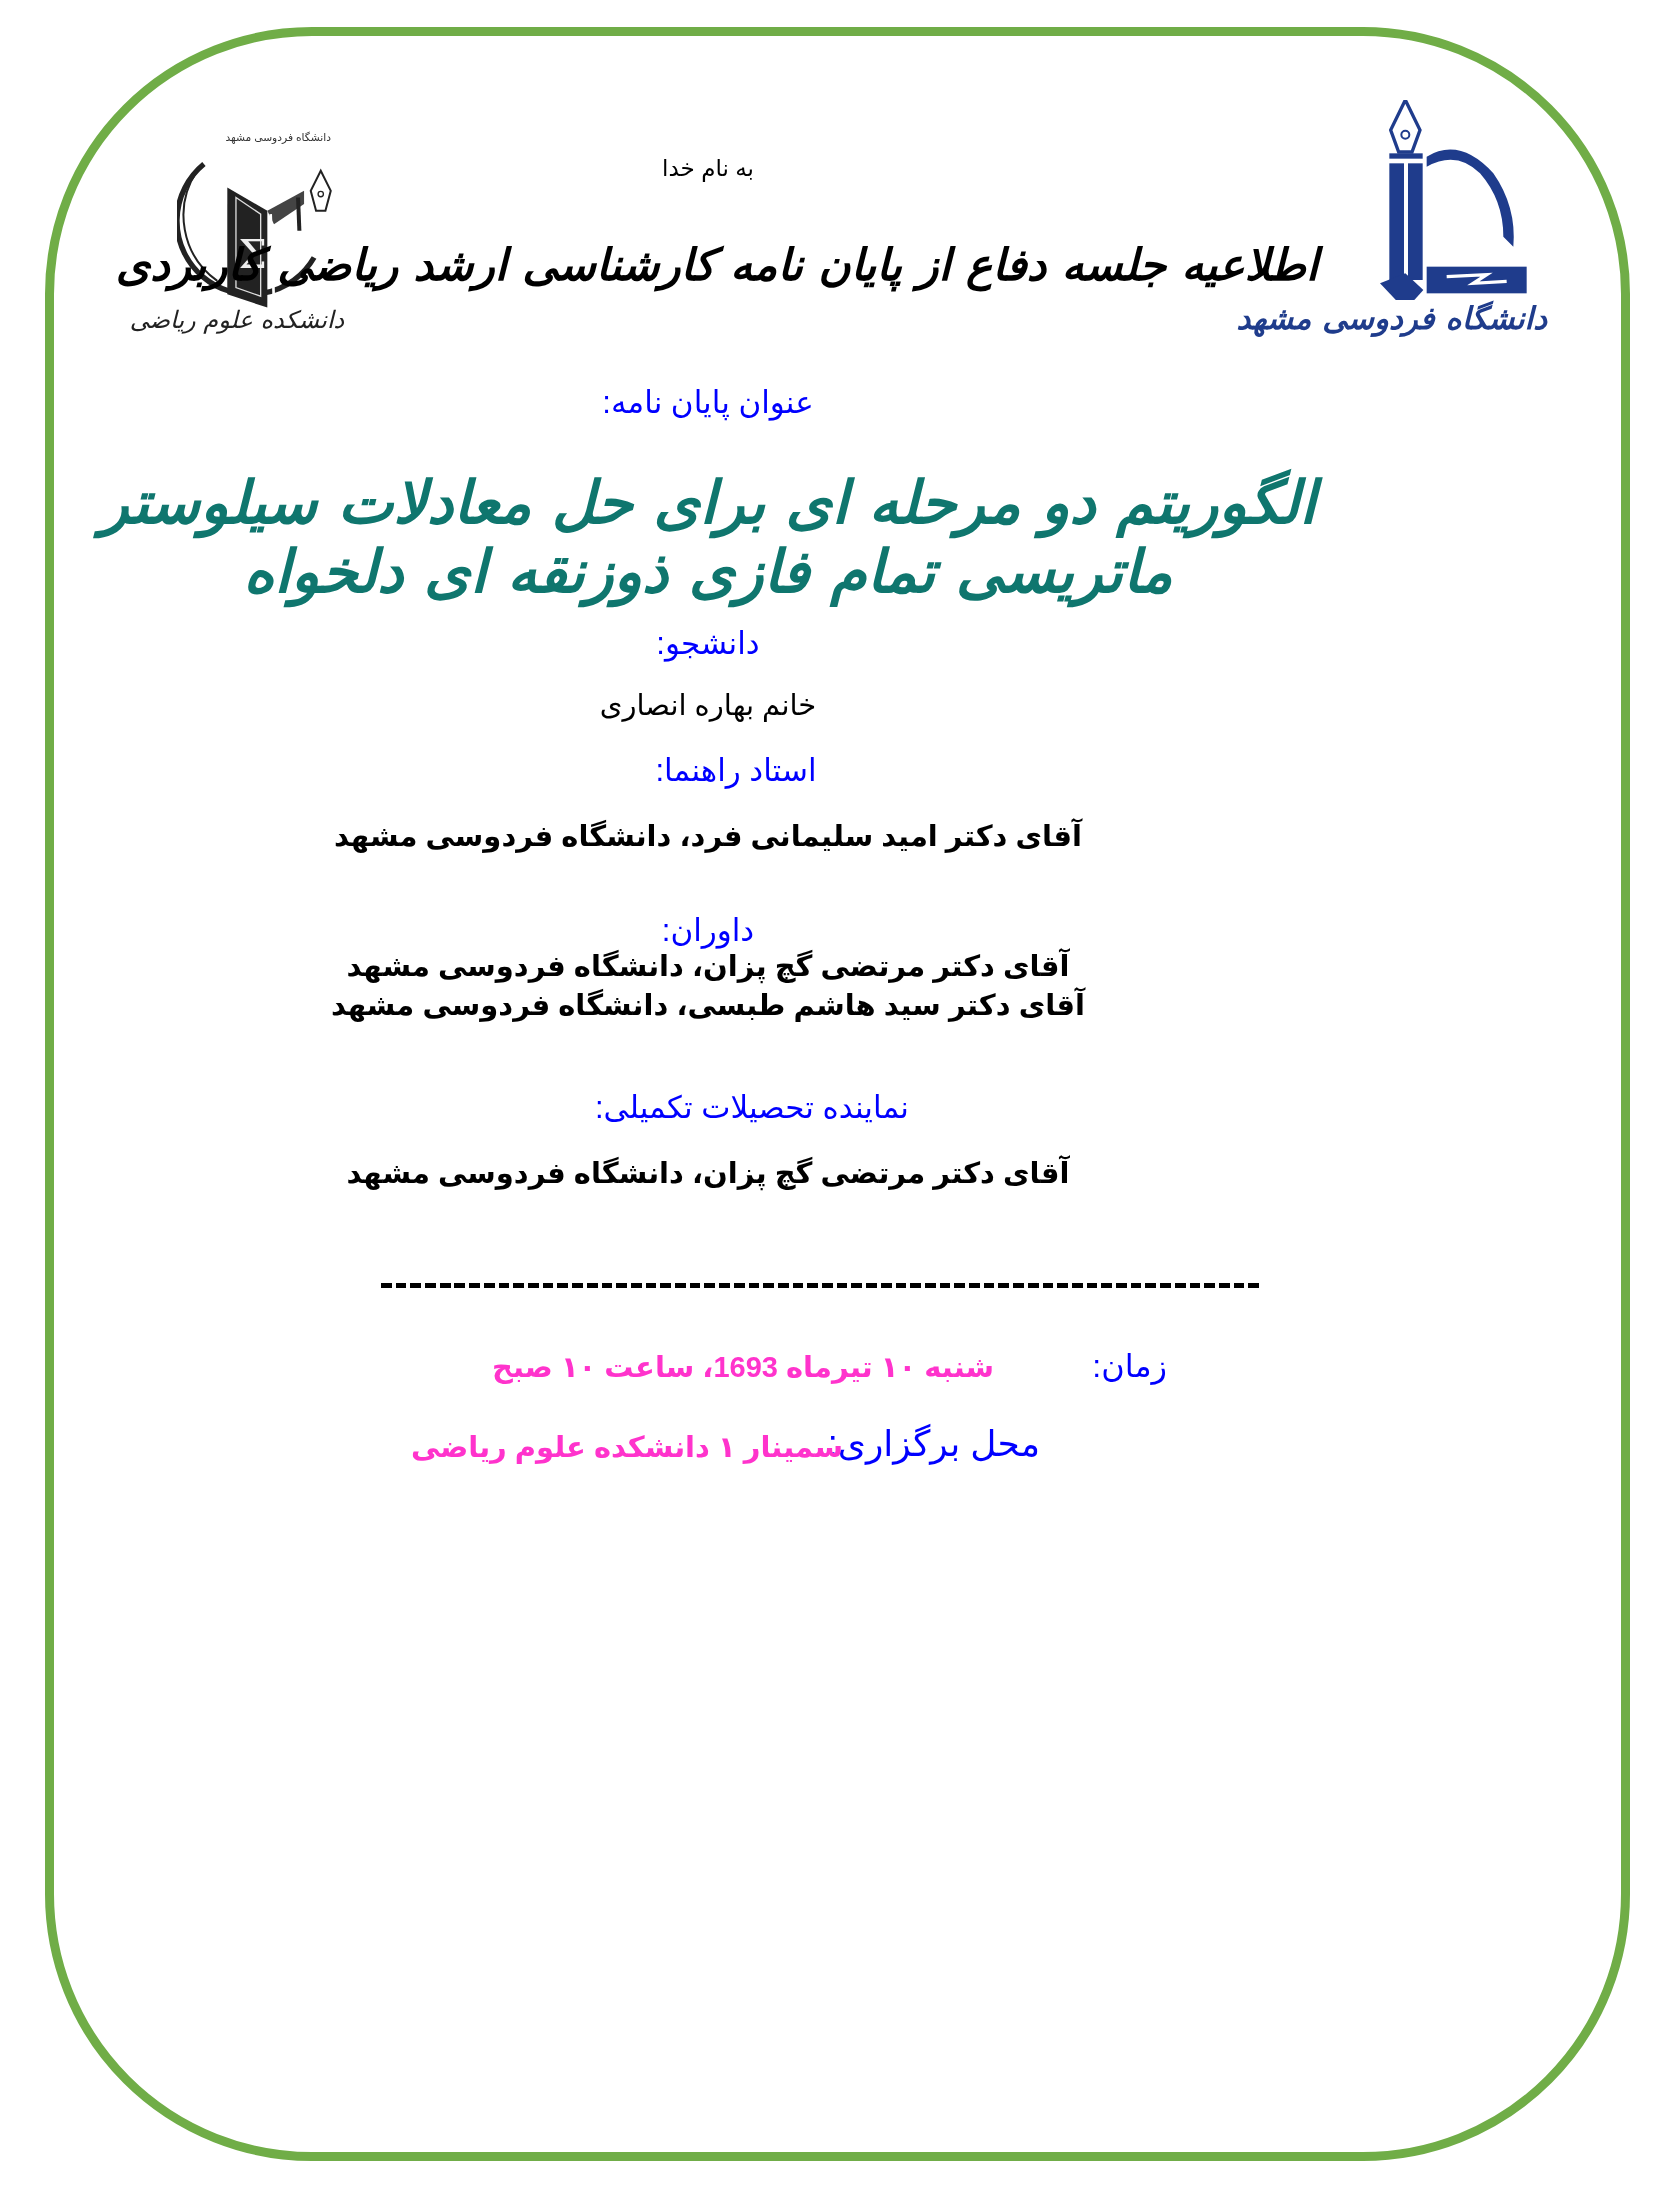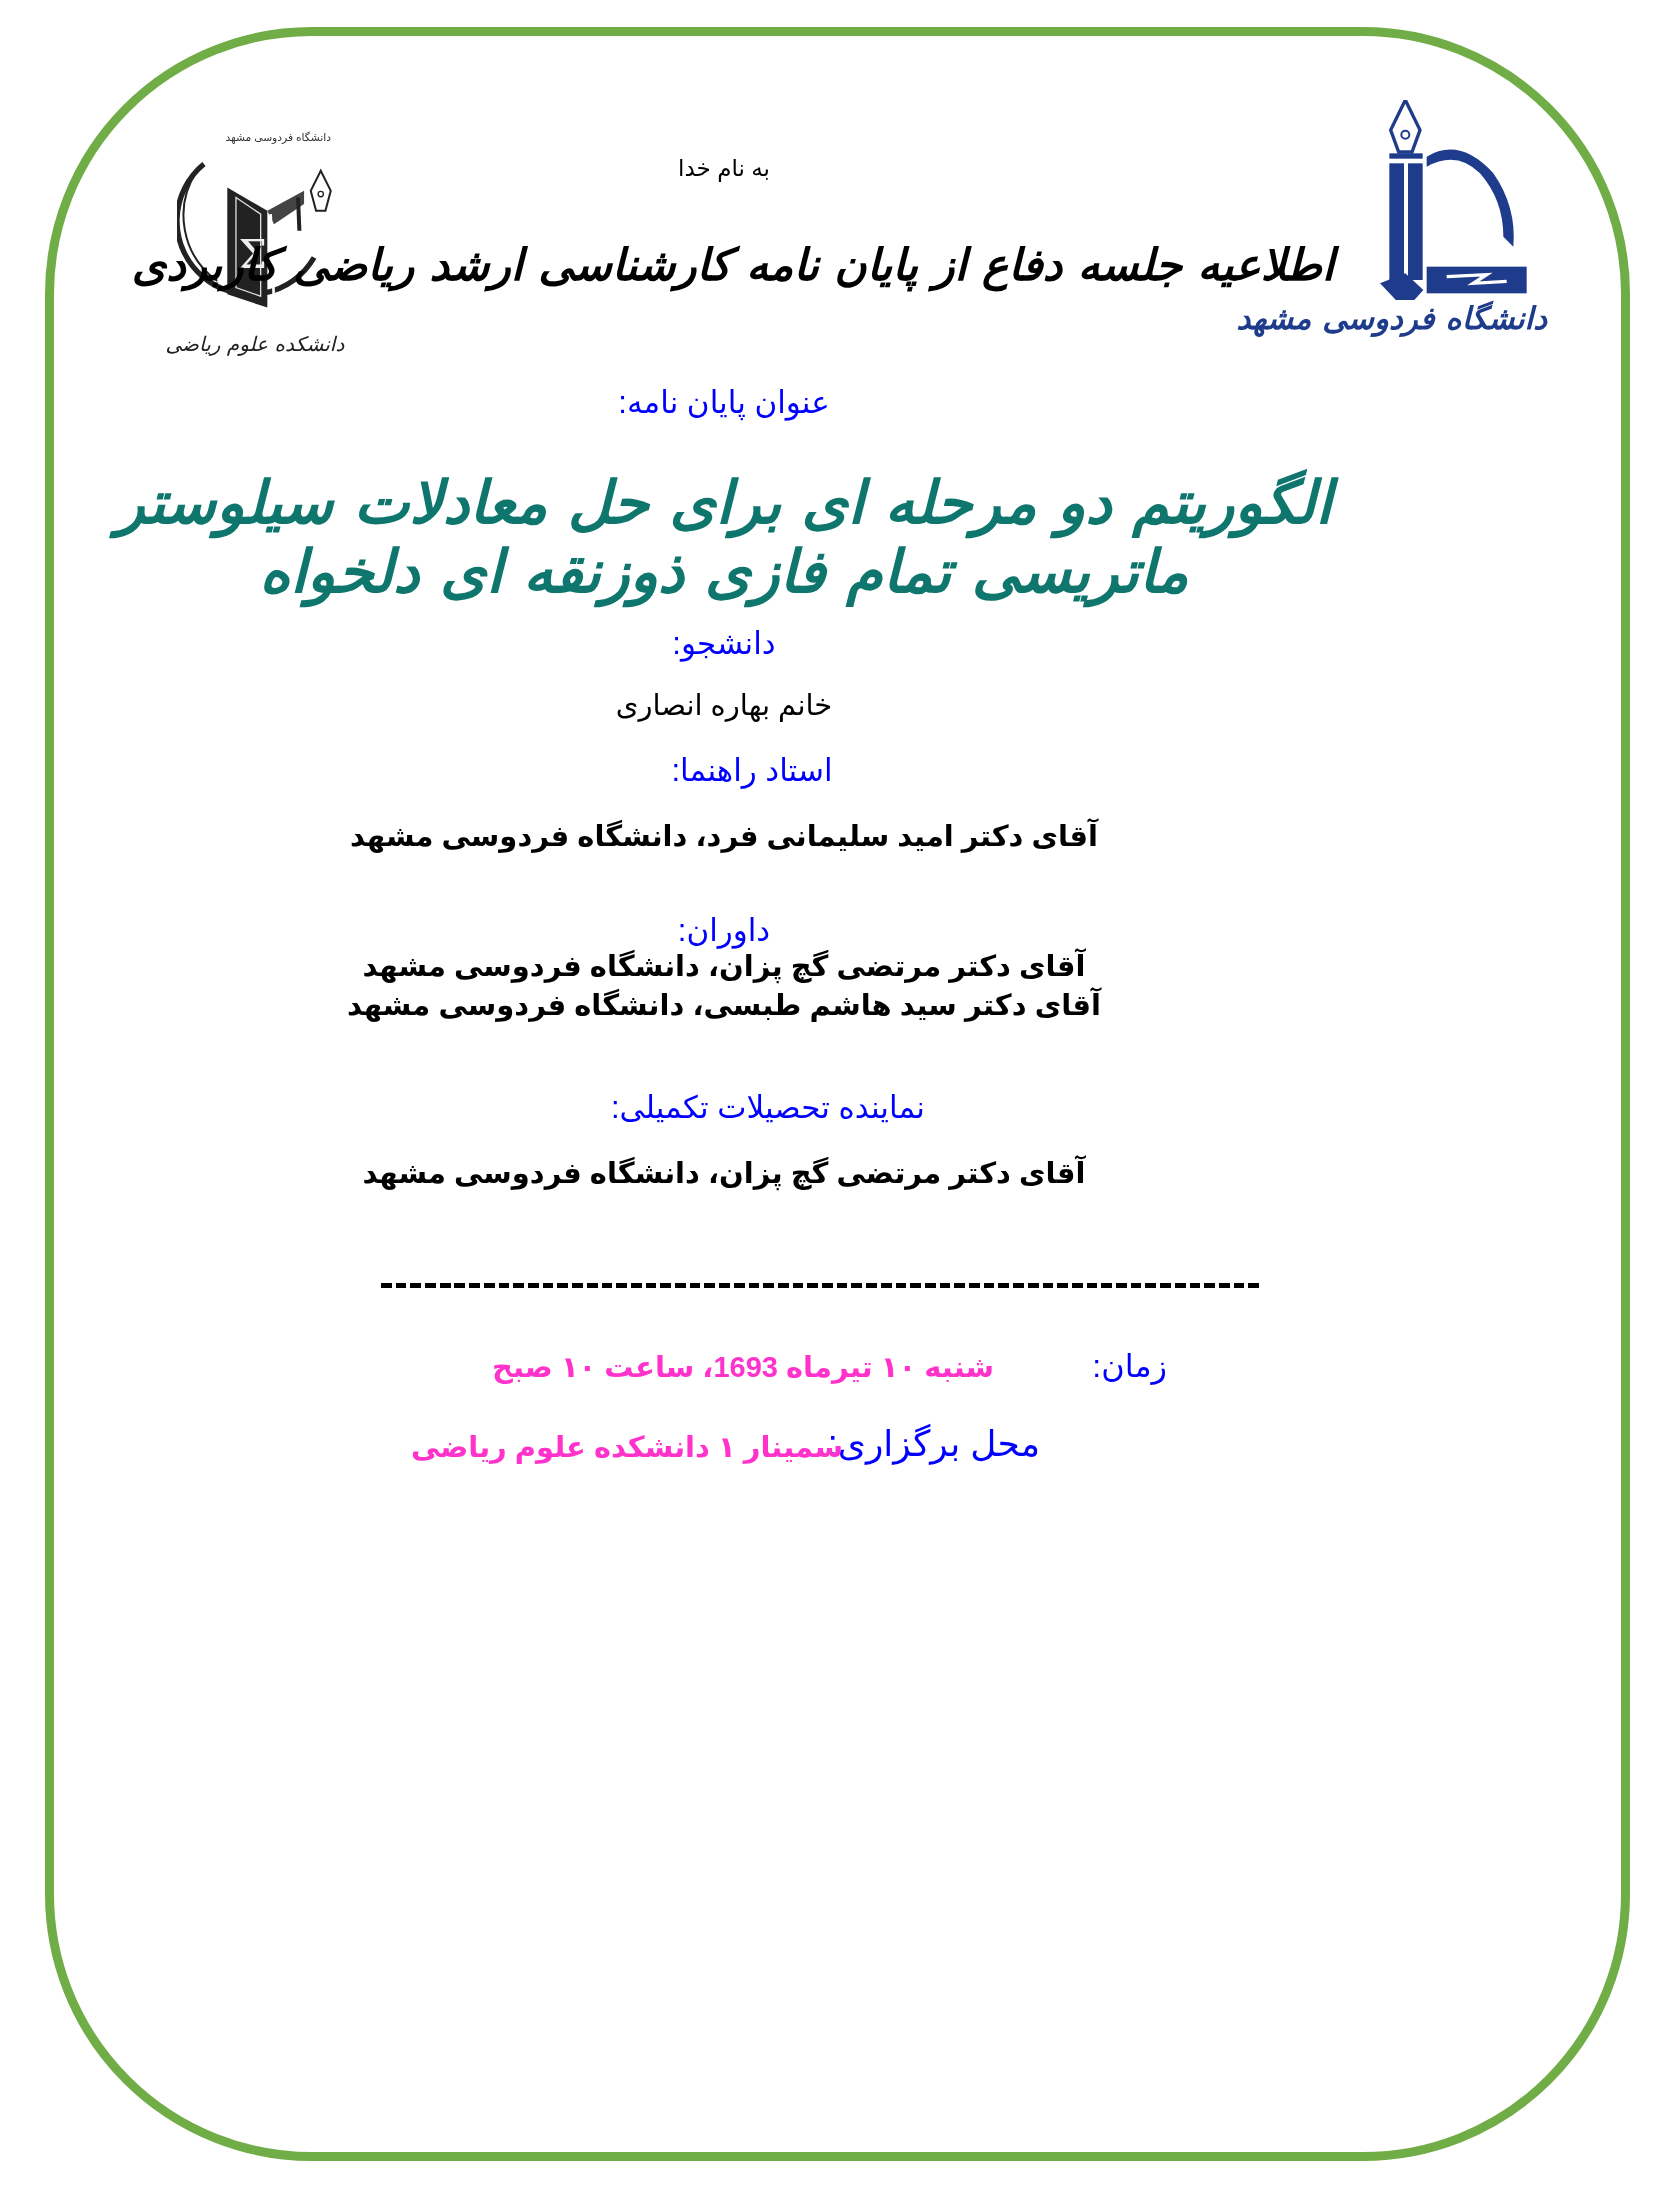--- a/index.html
+++ b/index.html
@@ -1,21 +1,21 @@
 <!DOCTYPE html>
 <html style="font-size:10.7px"><head>
 <meta charset="utf-8">
 <style>
   html, body { margin:0; padding:0; background:#ffffff; }
   body { width:1672px; height:2205px; position:relative; overflow:hidden;
          font-family:"Liberation Sans", "DejaVu Sans", sans-serif; }
   .frame { position:absolute; left:45px; top:27px; width:1567px; height:2116px;
            border:9.4px solid #70AD47; border-radius:267px; box-sizing:content-box; }
   .abs { position:absolute; }
-  .center { position:absolute; left:0; width:1416px; text-align:center; direction:rtl;margin-left:16px; }
+  .center { position:absolute; left:0; width:1416px; text-align:center; direction:rtl; }
   .bismillah { top:155px; font-size:23px; color:#000; }
   .main-title { top:239px; font-family:"DejaVu Serif", "Liberation Serif", serif;
                 font-size:44px; font-weight:bold; font-style:italic; color:#000;
                 letter-spacing:-0.7px;padding-left:9px; }
   .label-blue { color:#0000FF; font-size:31px; }
   .thesis-title { top:468px; font-family:"DejaVu Serif", "Liberation Serif", serif;
                   font-size:59px; font-weight:bold; font-style:italic; color:#0f766e;
                   letter-spacing:-1.3px; }
   .body-black { color:#000; font-size:29px; }
   .bold { font-weight:bold; }
@@ -37,21 +37,21 @@
     <path d="M30 70 A120 120 0 0 0 60 235" fill="none" stroke="#222" stroke-width="3"></path>
     <path d="M75 95 L75 255 L135 275 L135 130 Z" fill="#222"></path>
     <path d="M88 110 L88 245 L125 258 L125 135 Z" fill="none" stroke="#ddd" stroke-width="2"></path>
     <text x="92" y="215" font-size="60" fill="#eee" font-family="DejaVu Serif, serif">Σ</text>
     <path d="M135 130 L190 100 L190 120 L145 150 Z" fill="#444"></path>
     <path d="M140 135 L145 270" stroke="#fff" stroke-width="4"></path>
     <path d="M178 110 L180 160 L186 160 L184 110 Z" fill="#222"></path>
     <path d="M215 70 L230 100 L222 130 L208 130 L200 100 Z" fill="none" stroke="#222" stroke-width="3"></path>
     <circle cx="215" cy="105" r="4" fill="none" stroke="#222" stroke-width="2"></circle>
   </svg>
-  <div class="row" style="right:6.7px; top:208px; font-size:20px; font-style:italic; font-family:'DejaVu Serif',serif; color:#222;">دانشکده علوم ریاضی</div>
+  <div class="row" style="right:6.7px; top:182px; font-size:24px; font-style:italic; font-family:'DejaVu Serif',serif; color:#222;">دانشکده علوم ریاضی</div>
   <div class="row" style="right:20px; top:6.7px; font-size:10.7px; color:#333;">دانشگاه فردوسی مشهد</div>
 </div>
 
 <div class="abs logo-right">
   <svg width="214" height="200" viewBox="0 0 320 300">
     <path d="M108 0 L130 45 L118 78 L98 78 L86 45 Z" fill="none" stroke="#1F3C8C" stroke-width="5"></path>
     <circle cx="108" cy="52" r="6" fill="none" stroke="#1F3C8C" stroke-width="3"></circle>
     <rect x="84" y="80" width="50" height="8" fill="#1F3C8C"></rect>
     <rect x="84" y="95" width="22" height="175" fill="#1F3C8C"></rect>
     <rect x="112" y="95" width="22" height="175" fill="#1F3C8C"></rect>

